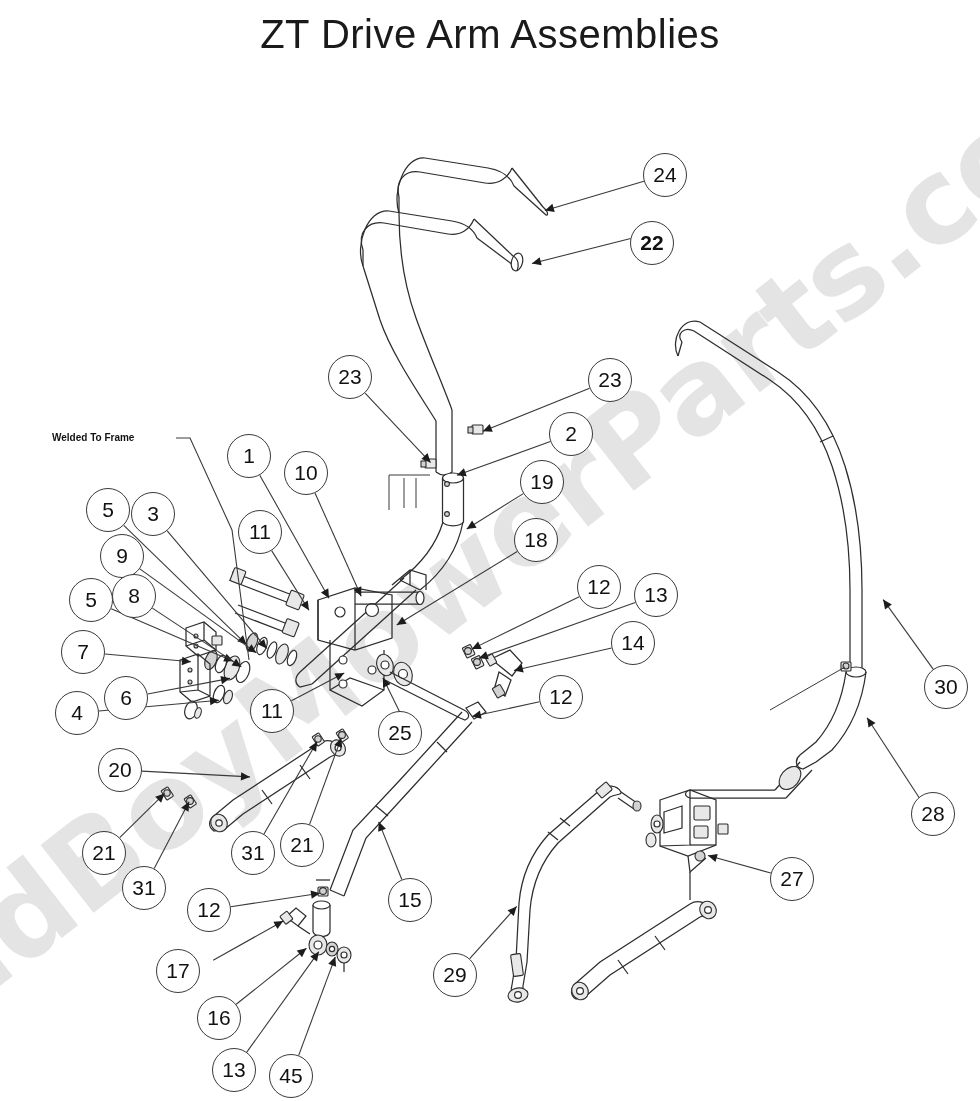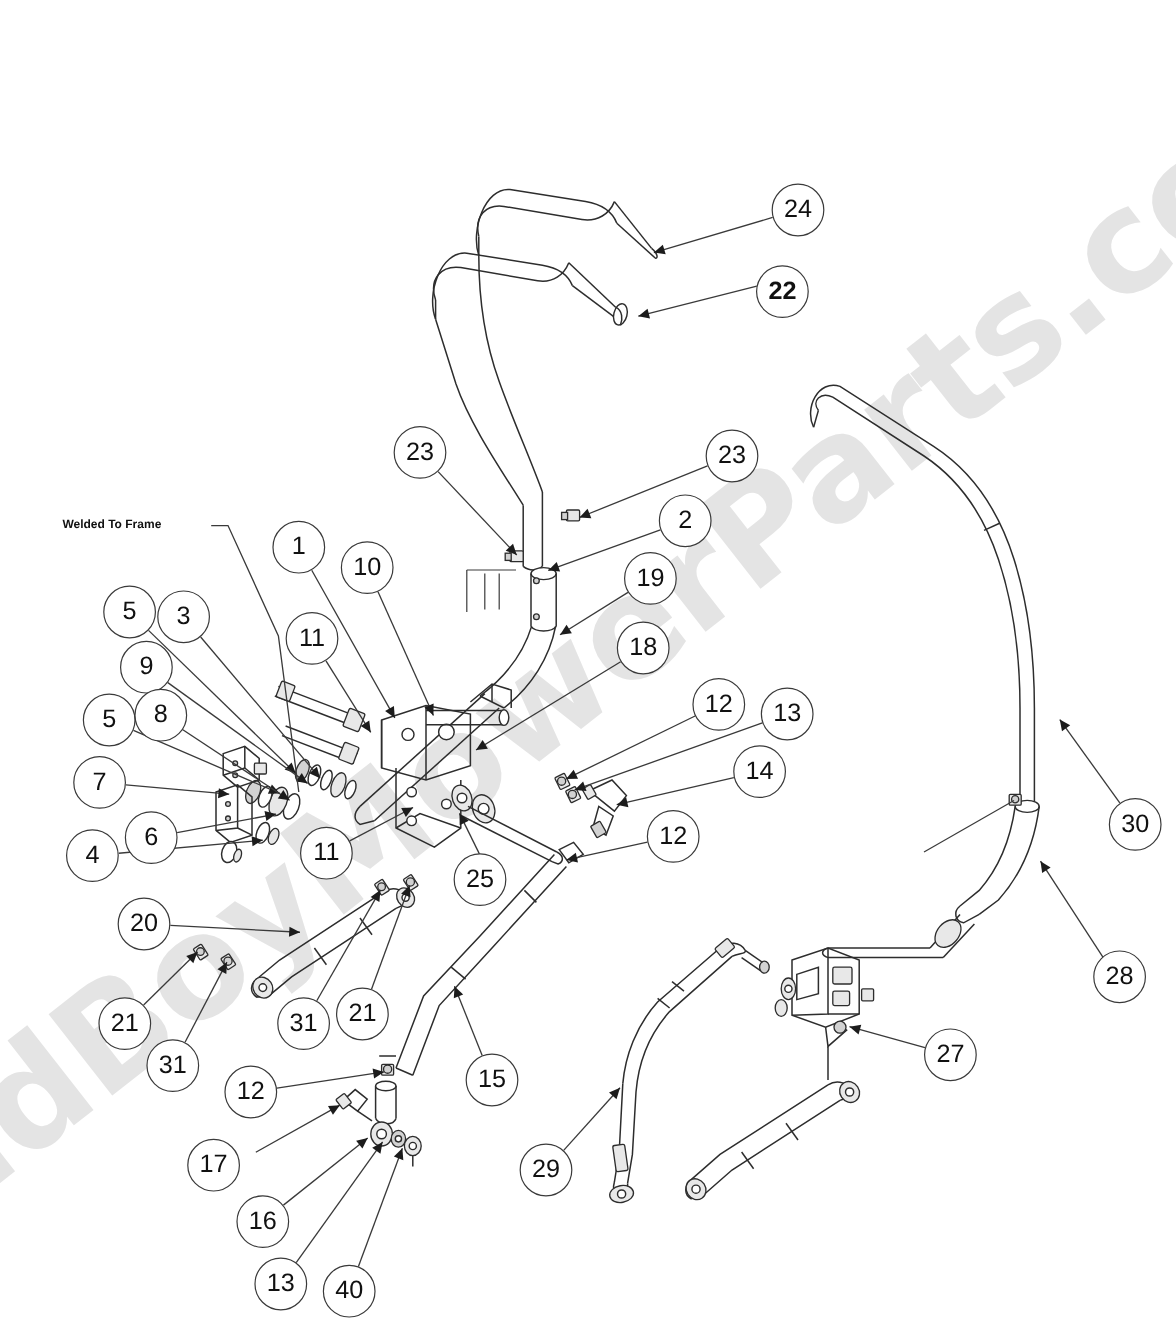--- a/index.html
+++ b/index.html
@@ -103,20 +103,21 @@
 </style>
 </head>
 <body>
 
 <div id="page">
 
   <div id="watermark-layer">
     <div id="watermark-text">BadBoyMowerParts.com</div>
   </div>
 
+  <div id="page-title">ZT Drive Arm Assemblies</div>
 
   <div id="drawing-layer">
   <svg width="980" height="1101" viewBox="0 0 980 1101">
 
     <g>
       <path class="ln" d="M399,197 C395,180 405,170 420,172 L485,183 C498,185 508,178 512,168"></path>
       <path class="ln" d="M399,213 C392,192 404,156 425,158 L488,168 C500,170 510,176 514,186"></path>
       <path class="ln" d="M399,197 L399,213"></path>
       <path class="ln" d="M512,168 L543,207"></path>
       <path class="ln" d="M514,186 L546,215"></path>
@@ -503,21 +504,21 @@
         <div class="callout" style="left: 561px; top: 697px;">12</div>
         <div class="callout" style="left: 120px; top: 770px;">20</div>
         <div class="callout" style="left: 104px; top: 853px;">21</div>
         <div class="callout" style="left: 144px; top: 888px;">31</div>
         <div class="callout" style="left: 253px; top: 853px;">31</div>
         <div class="callout" style="left: 302px; top: 845px;">21</div>
         <div class="callout" style="left: 209px; top: 910px;">12</div>
         <div class="callout" style="left: 178px; top: 971px;">17</div>
         <div class="callout" style="left: 219px; top: 1018px;">16</div>
         <div class="callout" style="left: 234px; top: 1070px;">13</div>
-        <div class="callout" style="left: 291px; top: 1076px;">40</div>
+        <div class="callout" style="left: 291px; top: 1076px;">45</div>
         <div class="callout" style="left: 410px; top: 900px;">15</div>
         <div class="callout" style="left: 455px; top: 975px;">29</div>
         <div class="callout" style="left: 792px; top: 879px;">27</div>
         <div class="callout" style="left: 933px; top: 814px;">28</div>
         <div class="callout" style="left: 946px; top: 687px;">30</div>
       </div>
     <div id="note-holder">
         <div class="note-label" style="left: 52px; top: 432px;">Welded To Frame</div>
       </div>
   </div>

